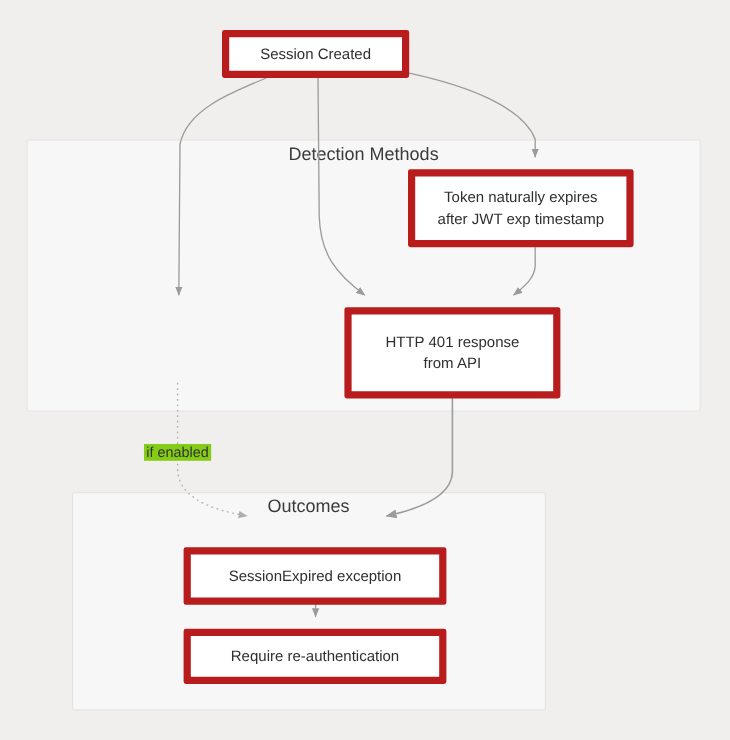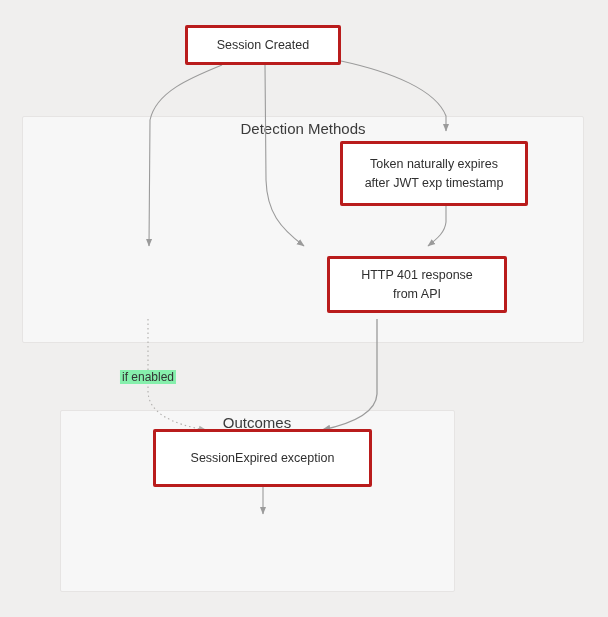--- a/index.html
+++ b/index.html
@@ -36,39 +36,39 @@
   .cluster-label {
     position: absolute;
     font-size: 15px;
     color: #3b3b3b;
     white-space: nowrap;
     transform: translateX(-50%);
   }
   .node {
     position: absolute;
     background: #ffffff;
-    border: 3px solid #b91c1c;
+    border: 6px solid #b91c1c;
     border-radius: 2px;
     box-sizing: border-box;
     display: flex;
     align-items: center;
     justify-content: center;
     text-align: center;
     font-size: 12.5px;
     color: #2f2f2f;
     line-height: 1.45;
     padding: 4px 8px;
   }
   .node-text {
     display: block;
     white-space: pre-line;
   }
   .edge-label {
     position: absolute;
-    background: #86efac;
+    background: #84cc16;
     font-size: 12px;
     color: #333333;
     padding: 0 2px;
     white-space: nowrap;
     transform: translate(-50%, -50%);
   }
 </style>
 </head>
 <body>
 
@@ -108,25 +108,28 @@
   <div class="node" style="left:185px; top:25px; width:156px; height:40px;">
     <span class="node-text">Session Created</span>
   </div>
 
   <div class="node" style="left:340px; top:141px; width:188px; height:65px;">
     <span class="node-text">Token naturally expires
 after JWT exp timestamp</span>
   </div>
 
 
-  <div class="node" style="left:287px; top:256px; width:180px; height:57px;margin-left:40px;">
+  <div class="node" style="left:287px; top:256px; width:180px; height:76px;">
     <span class="node-text">HTTP 401 response
 from API</span>
   </div>
 
-  <div class="node" style="left:153px; top:429px; width:219px; height:58px;">
+  <div class="node" style="left:153px; top:456px; width:219px; height:48px;">
     <span class="node-text">SessionExpired exception</span>
   </div>
 
+  <div class="node" style="left:153px; top:524px; width:219px; height:46px;">
+    <span class="node-text">Require re-authentication</span>
+  </div>
 
   <div class="edge-label" style="left:148px; top:377px;">if enabled</div>
 
 </div>
 
 </body></html>

